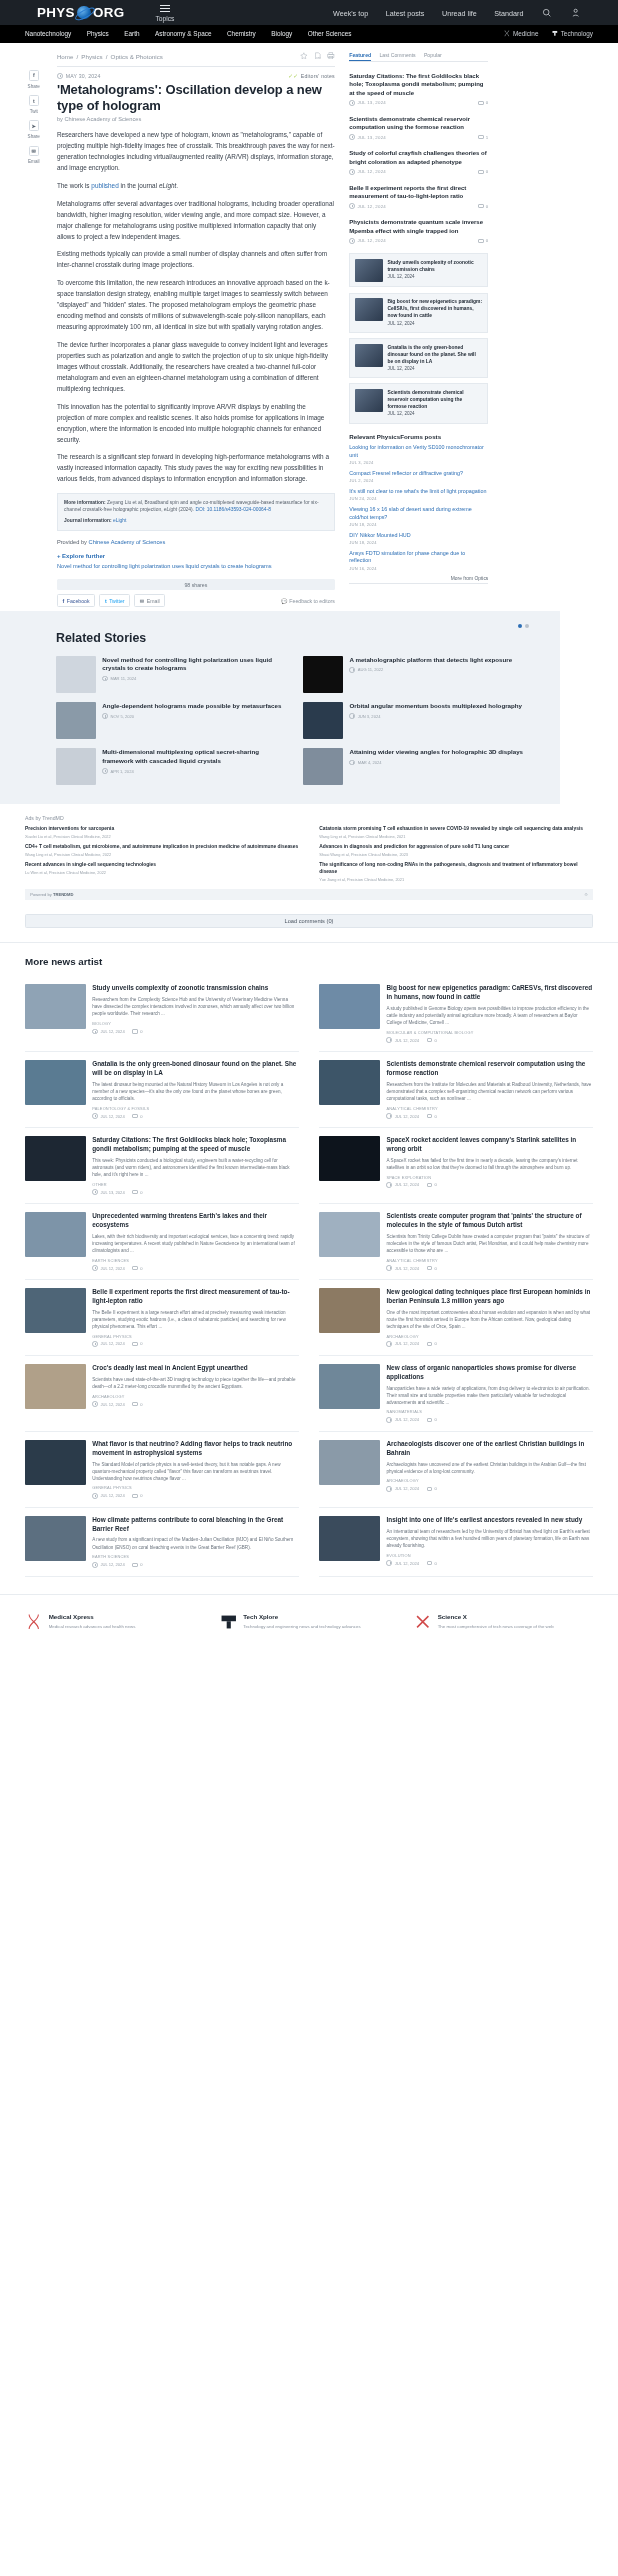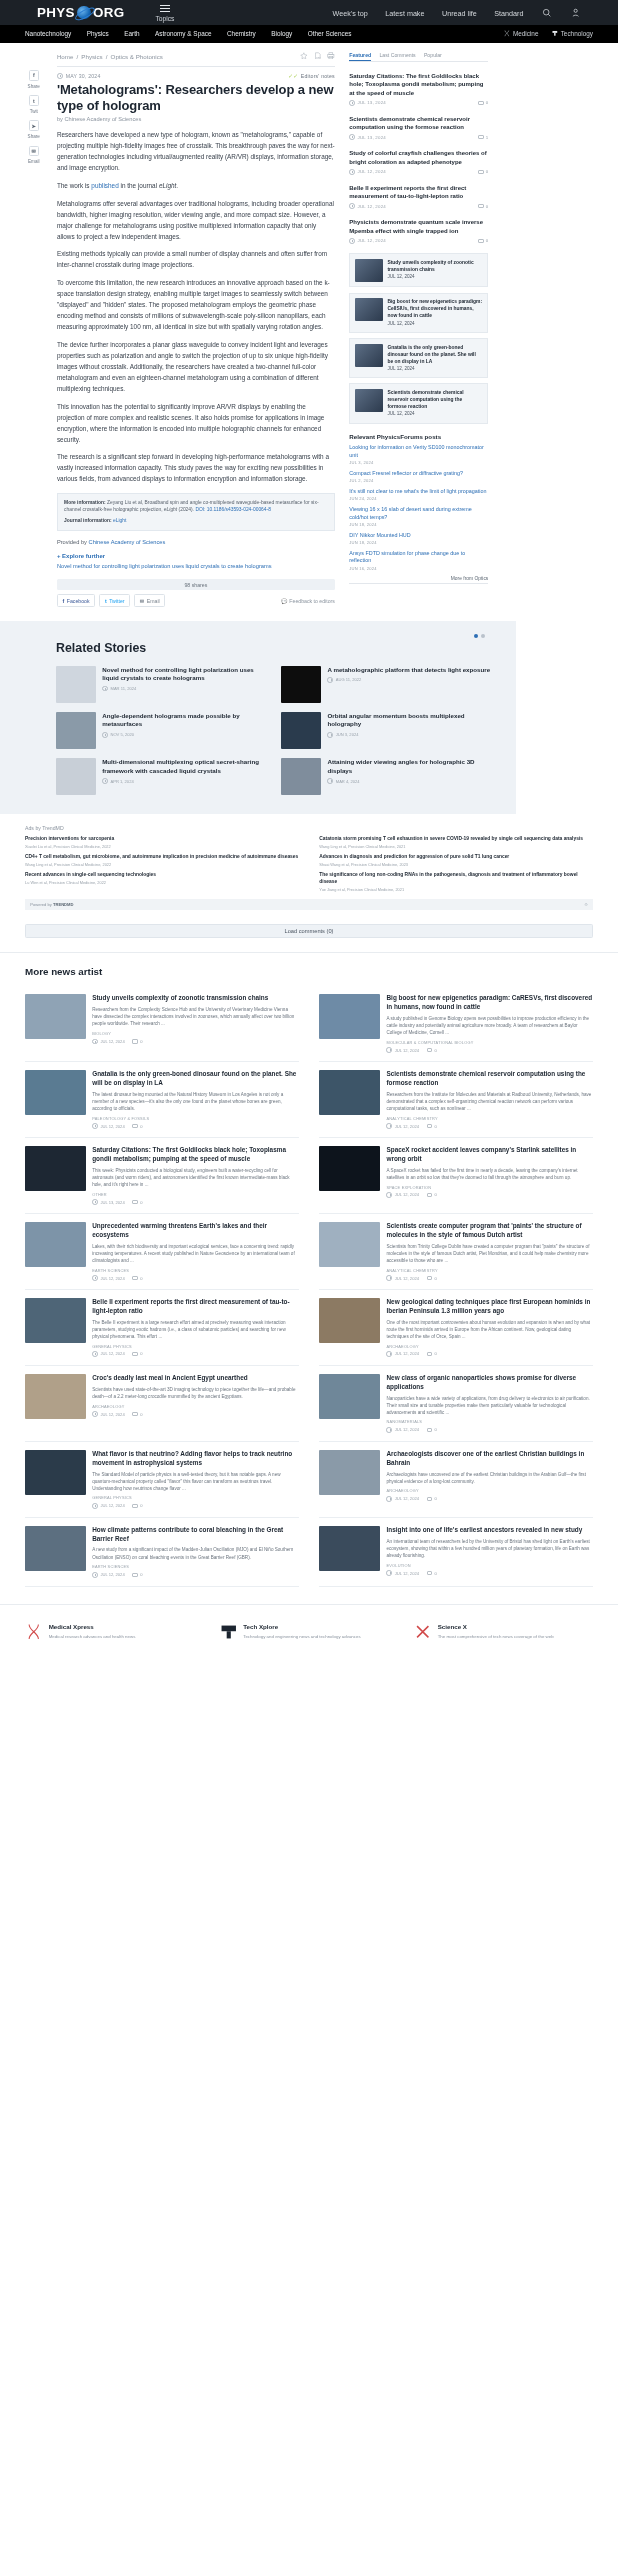--- a/index.html
+++ b/index.html
@@ -76,21 +76,21 @@
   .promo .th{width:28px;height:23px;flex:0 0 28px;border-radius:1px;background:linear-gradient(135deg,#5d6f86,#2c3a4d)}
   .promo .tx{font-size:4.6px;line-height:1.45;color:#4b5561}
   .promo .tx b{display:block;font-size:4.9px;color:#1c2530;margin-bottom:1px}
 
   .secthead{font-size:6.2px;font-weight:bold;color:#1c2530;margin:9.3px 0 4.1px}
   .flink{font-size:5.4px;color:#2d6fb5;line-height:1.4;display:block;margin-bottom:1px}
   .fdate{font-size:4.1px;color:#9aa3ac;letter-spacing:0.2px;margin-bottom:4.6px}
   .morelink{font-size:4.9px;color:#5b6672;text-align:right;margin-top:4.1px}
 
   
-  .related{background:#eef2f6;width:516px;padding:20.6px 25px 18.5px;margin-top:14px;position:relative}
+  .related{background:#eef2f6;width:560px;padding:20.6px 25px 18.5px;margin-top:4px;position:relative}
   .related h2{font-size:12.4px;font-weight:bold;color:#1c2530;margin-bottom:10.3px}
   .dots{position:absolute;right:31px;top:13.4px;display:flex;gap:3.1px}
   .dots i{width:4.1px;height:4.1px;border-radius:50%;background:#b9c2cb;display:block}
   .dots i.on{background:#2d6fb5}
   .rgrid{display:grid;grid-template-columns:1fr 1fr;gap:9.3px 15.5px;padding-left:31px}
   .ritem{display:flex;gap:6.2px}
   .ritem .th{width:40px;height:37px;flex:0 0 40px;border-radius:1px;background:#cfd6de}
   .ritem h4{font-size:6.2px;line-height:1.38;font-weight:bold;color:#1c2530}
   .ritem .m{font-size:4.1px;color:#9aa3ac;margin-top:3.1px;display:flex;align-items:center;gap:2.6px}
 
@@ -136,21 +136,21 @@
   <div class="topics">
     <span class="burger">
         <span></span>
         <span></span>
         <span></span>
       </span>
     <span>Topics</span>
   </div>
   <div class="topnav">
     <a>Week's top</a>
-    <a>Latest make</a>
+    <a>Latest posts</a>
     <a>Unread life</a>
     <a>Standard</a>
     <span class="ico-btn">
         <svg viewBox="0 0 20 20" width="9.3" height="9.3">
           <circle cx="9" cy="9" r="6"></circle>
           <line x1="13.5" y1="13.5" x2="18" y2="18"></line>
         </svg>
       </span>
     <span class="ico-btn">
         <svg viewBox="0 0 20 20" width="9.3" height="9.3">
@@ -234,21 +234,21 @@
 
     <div class="metarow">
       <span class="clock"></span>
       <span>MAY 30, 2024</span>
       <span class="ed">
         <span style="color:#9ec93c;font-size:5.7px">✓✓</span>
         <span>Editors' notes</span>
       </span>
     </div>
 
-    <h1 class="title">'Metaholograms': Researchers develop a new type of hologram</h1>
+    <h1 class="title">'Metaholograms': Oscillation develop a new type of hologram</h1>
     <div class="byline">by Chinese Academy of Sciences</div>
 
     <div class="body">
       <p>Researchers have developed a new type of hologram, known as "metaholograms," capable of projecting multiple high-fidelity images free of crosstalk. This breakthrough paves the way for next-generation technologies including virtual/augmented reality (AR/VR) displays, information storage, and image encryption.</p>
       <p>The work is <a class="ln">published</a> in the journal <i><span>eLight</span></i>.</p>
       <p>Metaholograms offer several advantages over traditional holograms, including broader operational bandwidth, higher imaging resolution, wider viewing angle, and more compact size. However, a major challenge for metaholograms using positive multiplexed information capacity that only allows to project a few independent images.</p>
       <p>Existing methods typically can provide a small number of display channels and often suffer from inter-channel crosstalk during image projections.</p>
       <p>To overcome this limitation, the new research introduces an innovative approach based on the k-space translation design strategy, enabling multiple target images to seamlessly switch between "displayed" and "hidden" states. The proposed metahologram employs the geometric phase encoding method and consists of millions of subwavelength-scale poly-silicon nanopillars, each measuring approximately 100 nm, all identical in size but with spatially varying rotation angles.</p>
       <p>The device further incorporates a planar glass waveguide to convey incident light and leverages properties such as polarization and angle to switch the projection of up to six unique high-fidelity images without crosstalk. Additionally, the researchers have created a two-channel full-color metahologram and even an eighteen-channel metahologram using a combination of different multiplexing techniques.</p>
       <p>This innovation has the potential to significantly improve AR/VR displays by enabling the projection of more complex and realistic scenes. It also holds promise for applications in image encryption, where the information is encoded into multiple holographic channels for enhanced security.</p>

